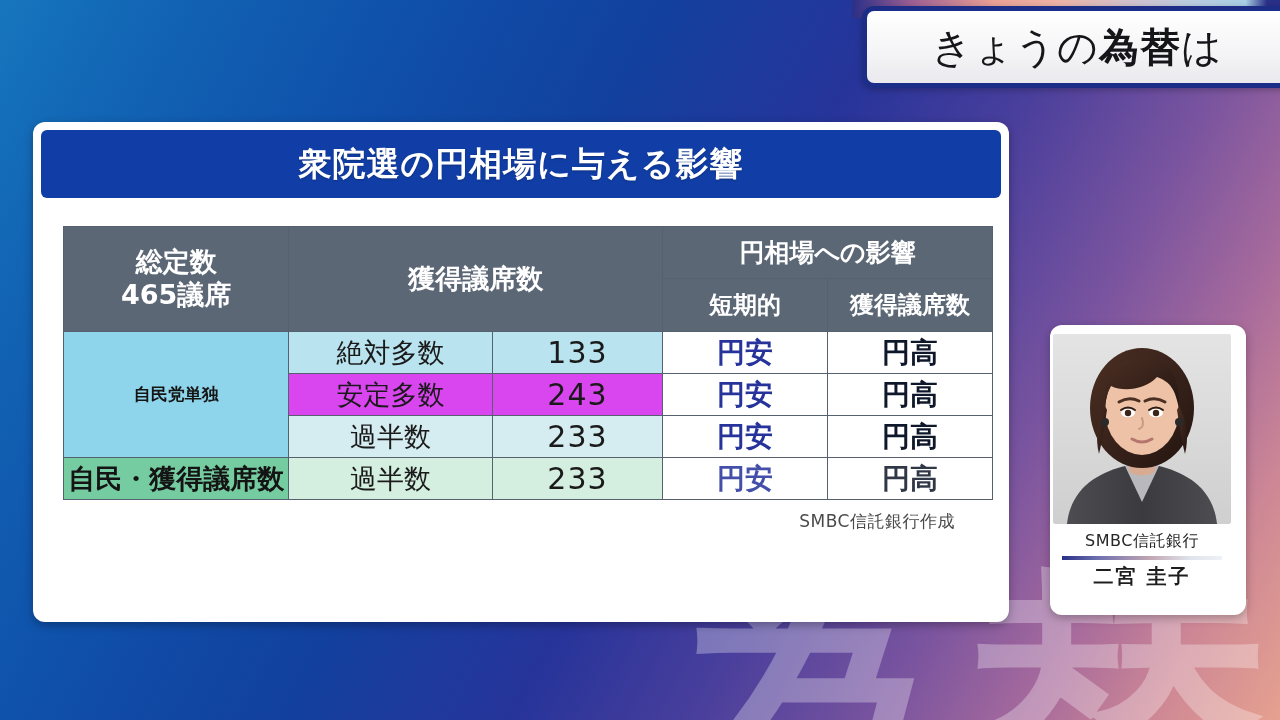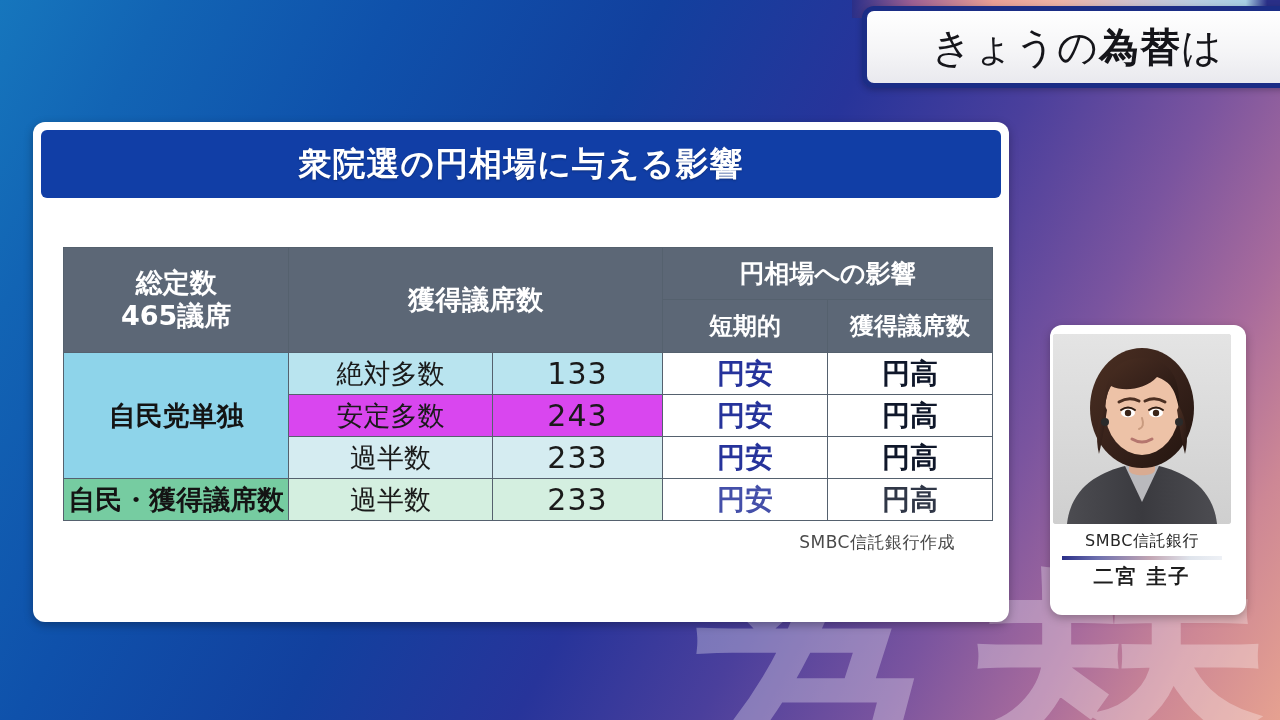--- a/index.html
+++ b/index.html
@@ -68,38 +68,38 @@
   #card-title {
     height:68px; background:#113ea6;
     border-radius:6px;
     display:flex; align-items:center; justify-content:center;
     color:#ffffff; font-size:33px; font-weight:700; letter-spacing:1px;
     font-family:"DejaVu Sans","Liberation Sans",sans-serif;
     text-shadow:0 1px 2px rgba(0,0,0,.25);
   }
 
   
-  #tbl-wrap { padding:28px 22px 0 22px;margin-top:21px; }
+  #tbl-wrap { padding:28px 22px 0 22px; }
   table#grid {
     border-collapse:collapse; width:930px; table-layout:fixed;
     font-family:"DejaVu Sans","Liberation Sans",sans-serif;
   }
   table#grid td, table#grid th {
     border:1px solid #55616e;
     text-align:center; vertical-align:middle;
     padding:0;
   }
   .hd {
     background:#5c6776; color:#ffffff; font-weight:700;
   }
   .hd.big   { font-size:27px; line-height:1.22; height:105px; }
   .hd.mid   { font-size:25px; height:52px; }
   .hd.sub   { font-size:24px; height:53px; }
 
-  .c-party-blue  { background:#8ed4ea; font-size:27px; font-weight:700; color:#141414; }
+  .c-party-blue  { background:#8ed4ea; font-size:17px; font-weight:700; color:#141414; }
   .c-party-green { background:#76ccA1; font-size:27px; font-weight:700; color:#141414; }
 
   .c-seat-a { background:#b9e4ef; }
   .c-seat-b { background:#d946ef; }
   .c-seat-c { background:#d5ecf1; }
   .c-seat-d { background:#d4efe0; }
 
   .cell-txt { font-size:27px; color:#1a1a1a; font-weight:500; }
   .cell-num { font-size:30px; color:#1a1a1a; font-weight:500; letter-spacing:1px; }
 

